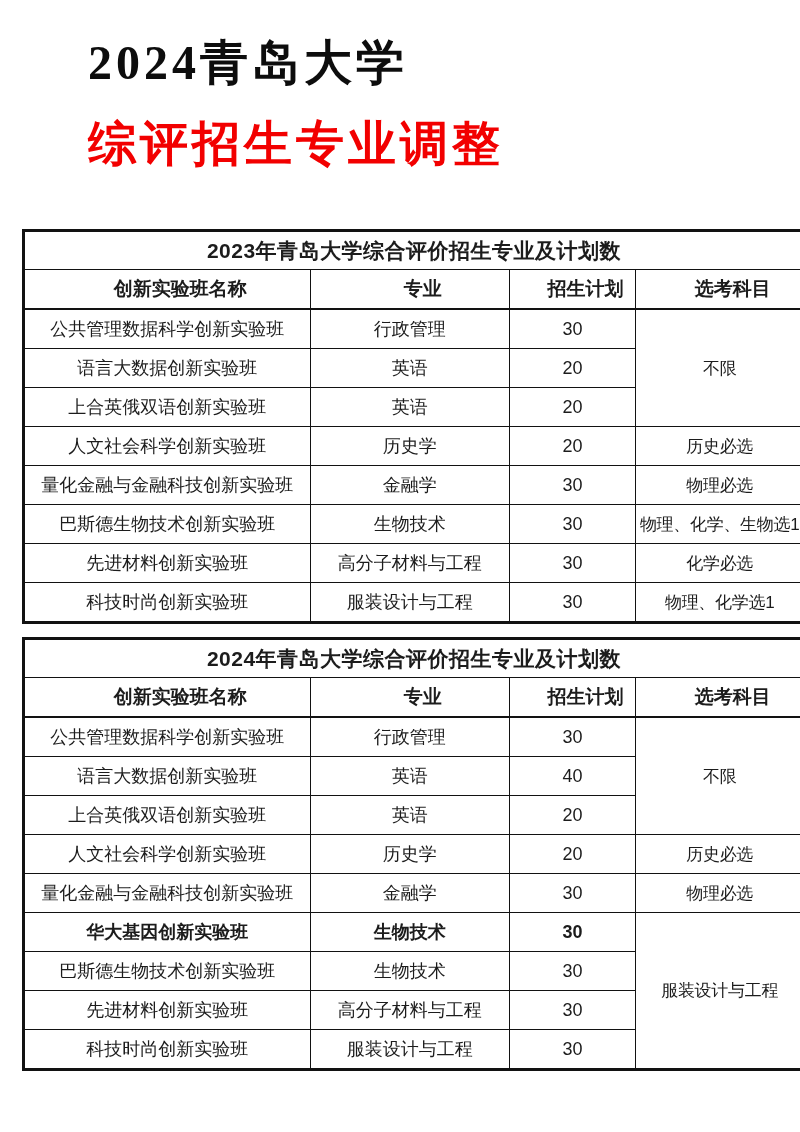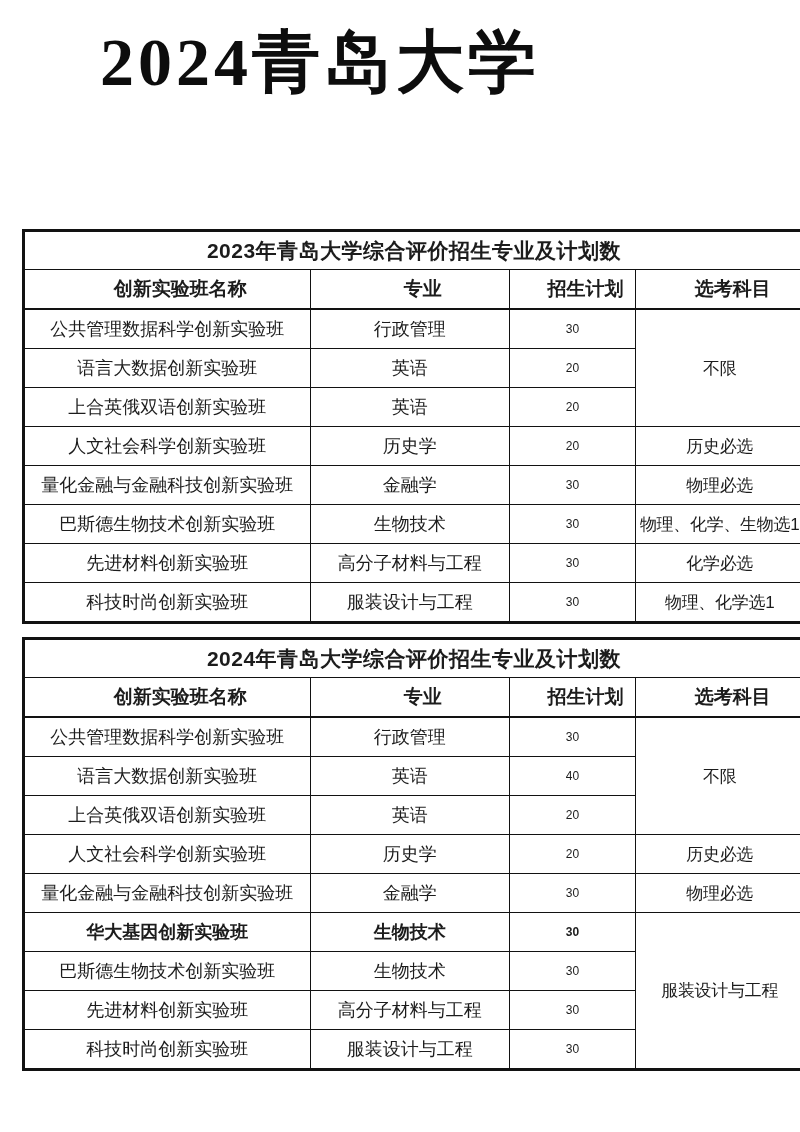--- a/index.html
+++ b/index.html
@@ -2,23 +2,23 @@
 <html style="--ink: #0d0d0d; --title_red: #f20000; --red: #f6291d; --watermark_gray: #9a9a9a;"><head>
 <meta charset="utf-8">
 <style>
   html,body{margin:0;padding:0;background:#ffffff;}
   .page{
     position:relative;width:800px;height:1132px;background:#ffffff;
     overflow:hidden;font-family:"Liberation Sans","DejaVu Sans",sans-serif;
   }
   
   .hero{
-    position:absolute;left:100px;top:22px;
+    position:absolute;left:88px;top:22px;
     font-family:"Liberation Serif","DejaVu Serif",serif;
-    font-weight:900;font-size:68px;line-height:81px;letter-spacing:4px;
+    font-weight:900;font-size:48px;line-height:81px;letter-spacing:4px;
     white-space:nowrap;
   }
   .hero-line1{color:var(--ink,#0d0d0d);}
   .hero-line2{color:var(--title_red,#f20000);}
   
   table.tbl{
     position:absolute;left:22px;width:784px;
     border-collapse:collapse;table-layout:fixed;background:transparent;
     border:3px solid #121212;
   }
@@ -33,21 +33,21 @@
   th.tbl-title{
     height:37px;font-size:21px;font-weight:bold;letter-spacing:.5px;
     border-bottom:2.6px solid #121212;
   }
   tr.head th{
     height:38px;font-size:19px;font-weight:bold;
     border-bottom:2.4px solid #121212;
     padding-left:28px;
   }
   tbody td{height:38px;font-size:18px;font-weight:normal;}
-  td.plan{font-size:12px;}
+  td.plan{font-size:18px;}
   td.subject{font-size:17px;letter-spacing:-.3px;}
   .red{color:var(--red,#f6291d);}
   .red-bold{color:var(--red,#f6291d);font-weight:bold;}
   
   .watermark{position:absolute;left:296px;top:986px;width:240px;height:70px;pointer-events:none;z-index:5;}
   .wm-cube{position:absolute;left:0;top:14px;width:46px;height:52px;opacity:.50;}
   .wm-cube .face{position:absolute;left:0;top:0;width:100%;height:100%;}
   .face-top{background:#f2c23e;clip-path:polygon(50% 0,100% 26%,50% 52%,0 26%);}
   .face-left{background:#ee4a4e;clip-path:polygon(0 26%,50% 52%,50% 100%,0 74%);}
   .face-right{background:#4e8fdb;clip-path:polygon(100% 26%,50% 52%,50% 100%,100% 74%);}
@@ -57,20 +57,21 @@
     color:var(--watermark_gray,#9a9a9a);opacity:.40;white-space:nowrap;
   }
 </style>
 </head>
 <body>
 
 <div class="page">
 
   <div class="hero">
     <div class="hero-line1">2024青岛大学</div>
+    <div class="hero-line2">综评招生专业调整</div>
   </div>
 
   <table class="tbl tbl-2023">
     <colgroup>
       <col style="width:36.7%">
         <col style="width:25.5%">
         <col style="width:16.2%">
         <col style="width:21.6%">
     </colgroup>
     <thead>

